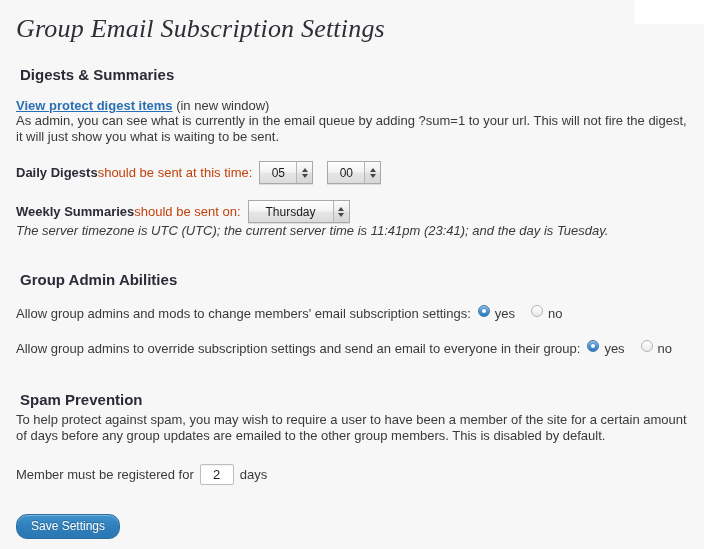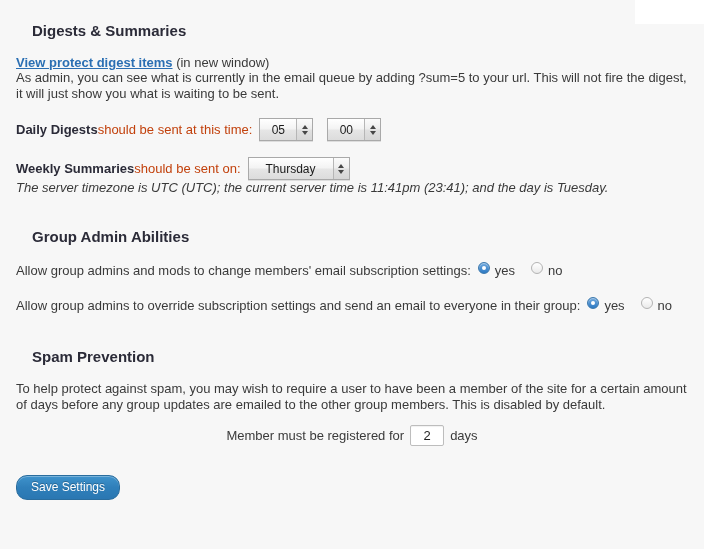--- a/index.html
+++ b/index.html
@@ -41,21 +41,21 @@
     margin: 0;
     padding-top: 14px;
     letter-spacing: .2px;
   }
 
   h3.section-heading {
     font-family: "Liberation Sans", sans-serif;
     font-size: 15px;
     font-weight: bold;
     color: #2b2b38;
-    margin: 16px;
+    margin: 4px;
     padding: 0;
   }
 
   .sec-digests { margin-top: 22px; }
   .sec-admin   { margin-top: 32px; }
   .sec-spam    { margin-top: 33px; }
 
   p.body-text {
     margin: 0;
     padding: 0;
@@ -170,25 +170,24 @@
     background: linear-gradient(to bottom, #ffffff 0%, #eaeaea 100%);
     border: 1px solid #b3b3b3;
   }
   .radio-label { margin: 0 0 0 5px; color: #3a3a3a; }
   .radio-opt { display: flex; align-items: flex-start; }
   .opt-gap { width: 16px; }
 
   .spam-para { margin-top: 16px; }
 
   .days-row {
-    margin-top: 12px;
+    margin-top: 20px;
     display: flex;
     align-items: center;
     color: #3a3a3a;
-    justify-content: center;
   }
   .days-input {
     width: 34px;
     height: 21px;
     margin: 0 6px;
     border: 1px solid #bdbdbd;
     background: #ffffff;
     border-radius: 2px;
     text-align: center;
     font-family: "Liberation Sans", sans-serif;
@@ -215,29 +214,30 @@
     box-shadow: inset 0 1px 0 rgba(255,255,255,0.30);
   }
 </style>
 </head>
 <body>
 
 <div class="top-notch"></div>
 
 <div class="page">
 
+  <h1 class="page-title">Group Email Subscription Settings</h1>
 
   <div class="sec-digests">
     <h3 class="section-heading">Digests &amp; Summaries</h3>
 
     <div class="link-row">
       <a class="queued-link" href="#">View protect digest items</a><span class="paren-note"> (in new window)</span>
     </div>
 
-    <p class="body-text desc-para">As admin, you can see what is currently in the email queue by adding ?sum=5 to your url. This will not fire the digest, it will just show you what is waiting to be sent.</p>
+    <p class="body-text desc-para">As admin, you can see what is currently in the email queue by adding ?sum=1 to your url. This will not fire the digest, it will just show you what is waiting to be sent.</p>
 
     <div class="form-row">
       <span class="lbl-bold">Daily Digests</span>
         <span class="lbl"> should be sent at this time:</span>
       <span class="mac-select">
         <span class="val">05</span>
         <span class="arrows">
           <span class="tri-up"></span>
             <span class="tri-down"></span>
         </span>

